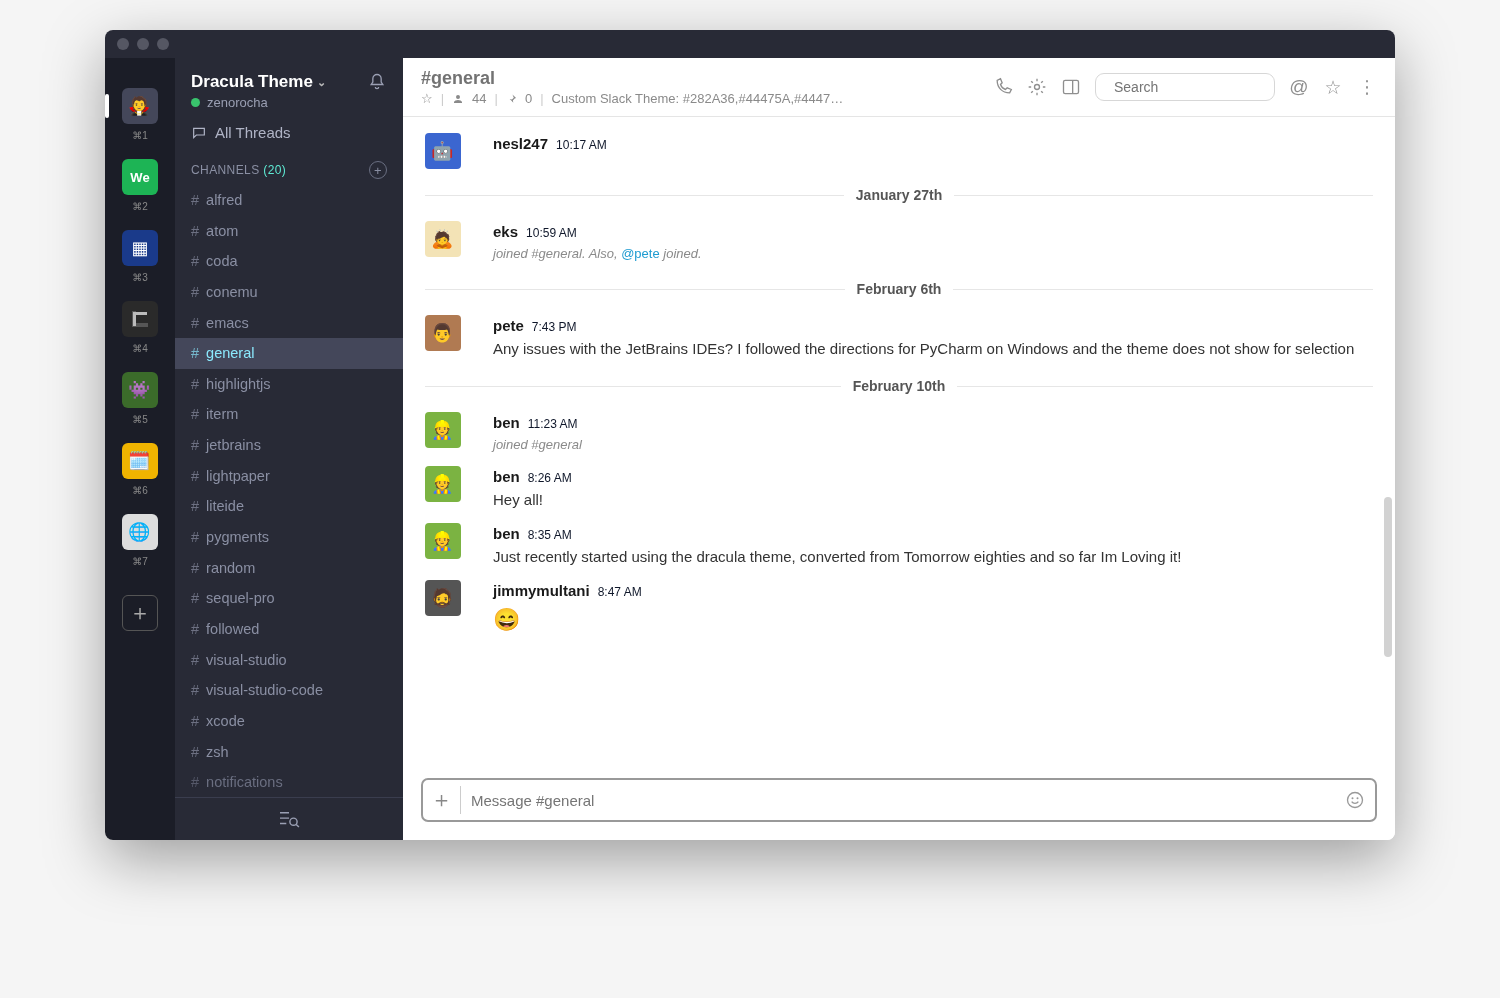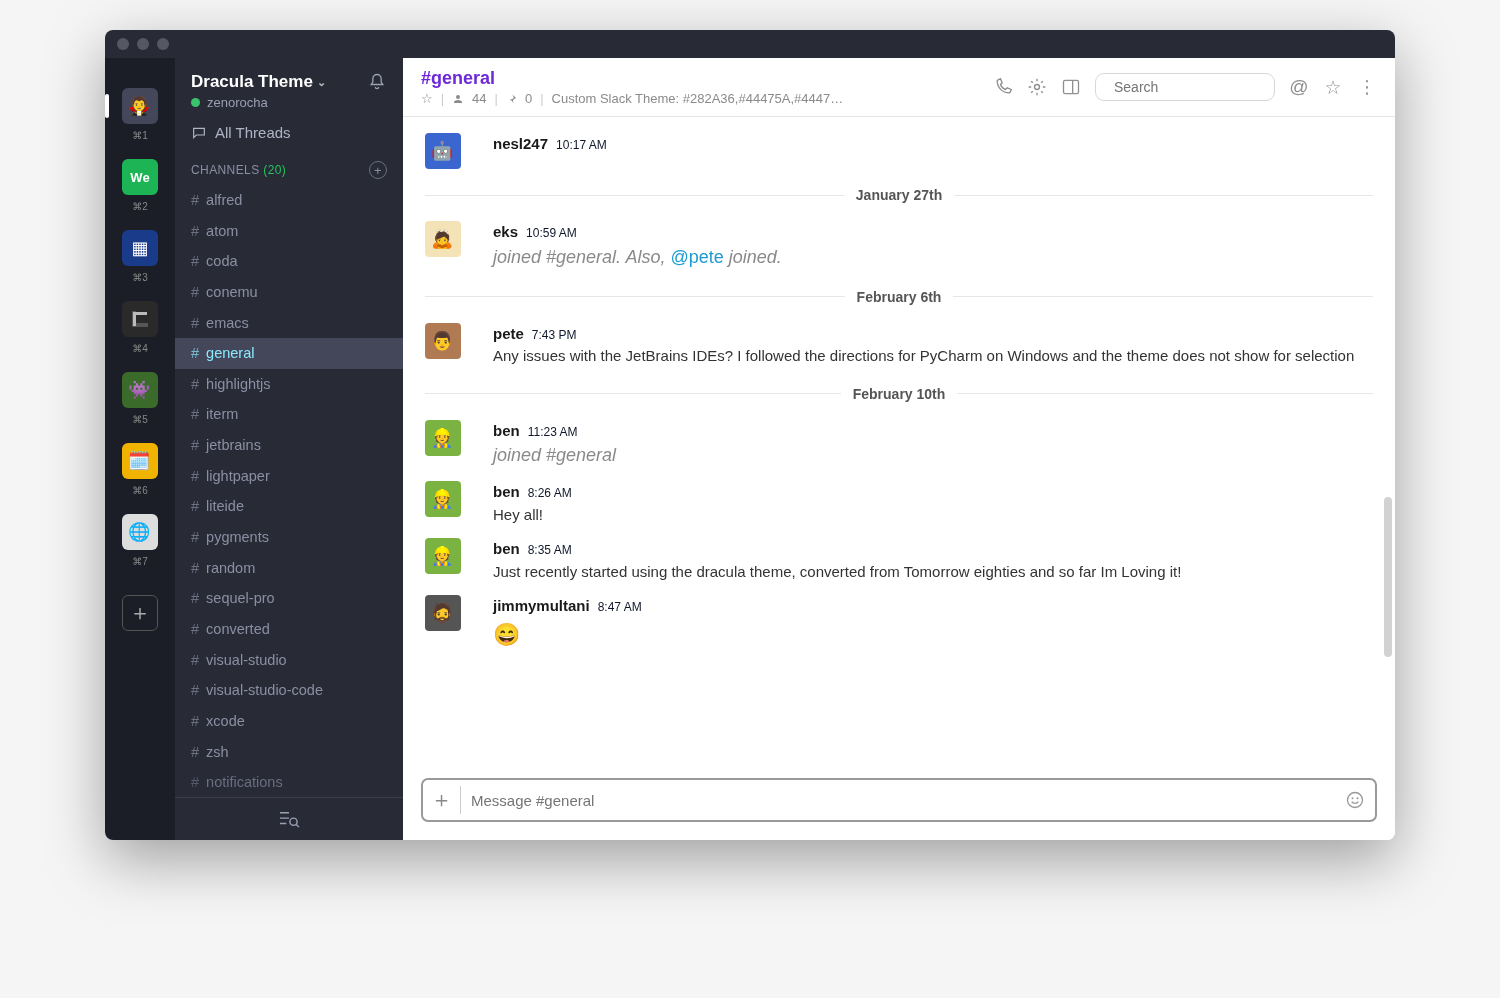--- a/index.html
+++ b/index.html
@@ -38,48 +38,48 @@
     width: 228px; background: #282A36; color: #aab; display:flex;flex-direction:column;min-height:0;
   }
   .sb-header{padding:14px 16px 8px;display:flex;align-items:flex-start;justify-content:space-between;}
   .team-name{color:#fff;font-weight:700;font-size:17px;display:flex;align-items:center;gap:4px;cursor:pointer;}
   .team-name .chev{font-size:11px;color:#bbb;}
   .presence{display:flex;align-items:center;gap:7px;font-size:13px;color:#9a9fb3;margin-top:3px;}
   .presence .dot{width:9px;height:9px;border-radius:50%;background:#39c36d;}
   .bell{width:20px;height:20px;color:#9a9fb3;}
   .threads{padding:6px 16px;color:#b0b4c6;font-size:15px;display:flex;align-items:center;gap:8px;cursor:pointer;}
   .sec-head{padding:14px 16px 6px;display:flex;align-items:center;justify-content:space-between;color:#8a8fa3;font-size:12px;letter-spacing:.4px;}
-  .sec-head .count{color:#22c55e;}
+  .sec-head .count{color:#5eead4;}
   .plus-c{width:18px;height:18px;border:1px solid #6a6f82;border-radius:50%;display:flex;align-items:center;justify-content:center;font-size:13px;color:#8a8fa3;}
   .chlist{flex:1;overflow:auto;padding-bottom:8px;}
   .ch{padding:3px 16px;font-size:14.5px;color:#8a8fa3;display:flex;align-items:center;gap:2px;cursor:pointer;line-height:1.7;}
   .ch .hash{opacity:.7;margin-right:5px;}
   .ch.active{background:#44475A;color:#8be9fd;border-radius:0;}
   .ch.muted{color:#6a6e80;}
   .sb-footer{border-top:1px solid #3a3d4e;padding:12px 0;display:flex;justify-content:center;color:#9a9fb3;}
   
   .content{flex:1;display:flex;flex-direction:column;min-width:0;background:#fff;}
   .ch-header{display:flex;align-items:center;border-bottom:1px solid #e5e5e5;padding:10px 18px;gap:12px;}
   .ch-title-area{flex:0 0 auto;min-width:0;}
-  .ch-title{font-weight:800;font-size:18px;color:#6d28d9;}
+  .ch-title{font-weight:800;font-size:18px;color:#737373;}
   .ch-meta{display:flex;align-items:center;gap:8px;color:#8a8a8a;font-size:13px;margin-top:2px;white-space:nowrap;overflow:hidden;text-overflow:ellipsis;max-width:430px;}
   .ch-meta .sep{color:#ccc;}
   .hdr-spacer{flex:1;}
   .hdr-icons{display:flex;align-items:center;gap:14px;color:#8f8f8f;}
   .hdr-icon{width:20px;height:20px;display:flex;align-items:center;justify-content:center;cursor:pointer;}
   .search{display:flex;align-items:center;gap:8px;border:1px solid #d7d7d7;border-radius:9px;padding:5px 10px;width:180px;color:#8a8a8a;}
   .search input{border:none;outline:none;font-size:14px;flex:1;color:#333;background:transparent;}
   .messages{flex:1;overflow:auto;padding:10px 0 6px;position:relative;}
   .msg{display:flex;gap:12px;padding:6px 22px;}
   .avatar{width:36px;height:36px;border-radius:4px;flex-shrink:0;display:flex;align-items:center;justify-content:center;font-size:18px;color:#fff;}
   .msg-body{flex:1;min-width:0;font-size:15px;color:#333;line-height:1.5;margin-left:20px;}
   .msg-head{display:flex;align-items:baseline;gap:8px;}
   .author{font-weight:700;color:#1a1a1a;}
   .time{font-size:12px;color:#0f172a;}
-  .sys{color:#8a8a8a;font-style:italic;font-size:18px;}
+  .sys{color:#8a8a8a;font-style:italic;font-size:13px;}
   .mention{color:#1d9bd1;}
   .divider{display:flex;align-items:center;gap:12px;margin:12px 22px;}
   .divider .line{flex:1;height:1px;background:#e6e6e6;}
   .divider .label{font-weight:700;color:#555;font-size:14px;}
   .composer{border-top:0;padding:10px 18px 18px;}
   .compose-box{border:2px solid #999;border-radius:7px;display:flex;align-items:center;padding:6px 10px;gap:10px;}
   .compose-plus{width:28px;height:28px;border-right:1px solid #ccc;display:flex;align-items:center;justify-content:center;color:#888;font-size:22px;padding-right:10px;}
   .compose-box input{flex:1;border:none;outline:none;font-size:15px;color:#333;}
   .emoji-btn{color:#999;}
   svg{display:block;}
@@ -203,21 +203,21 @@
         <div class="ch">
             <span class="hash">#</span>
             <span>random</span>
           </div>
         <div class="ch">
             <span class="hash">#</span>
             <span>sequel-pro</span>
           </div>
         <div class="ch">
             <span class="hash">#</span>
-            <span>converted</span>
+            <span>followed</span>
           </div>
         <div class="ch">
             <span class="hash">#</span>
             <span>visual-studio</span>
           </div>
         <div class="ch">
             <span class="hash">#</span>
             <span>visual-studio-code</span>
           </div>
         <div class="ch">

